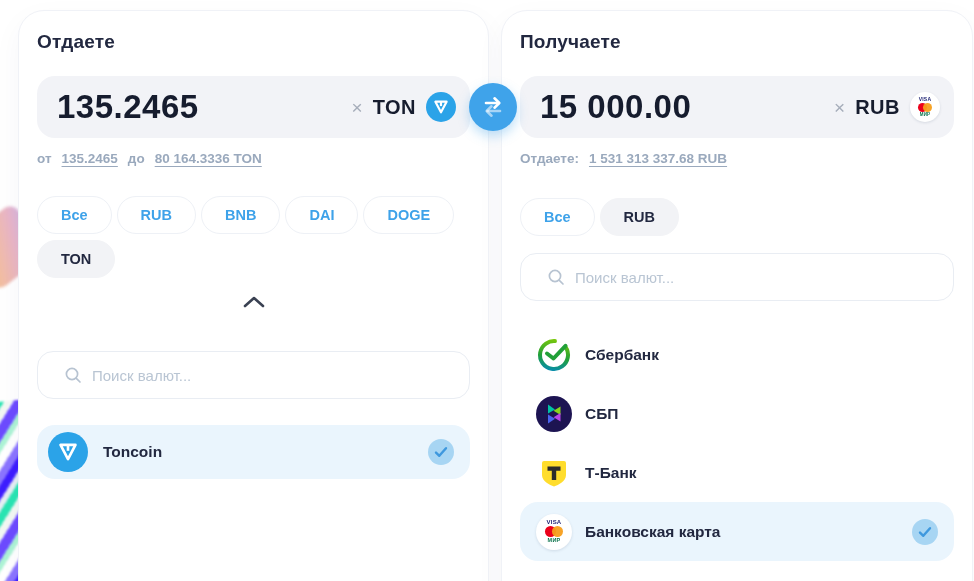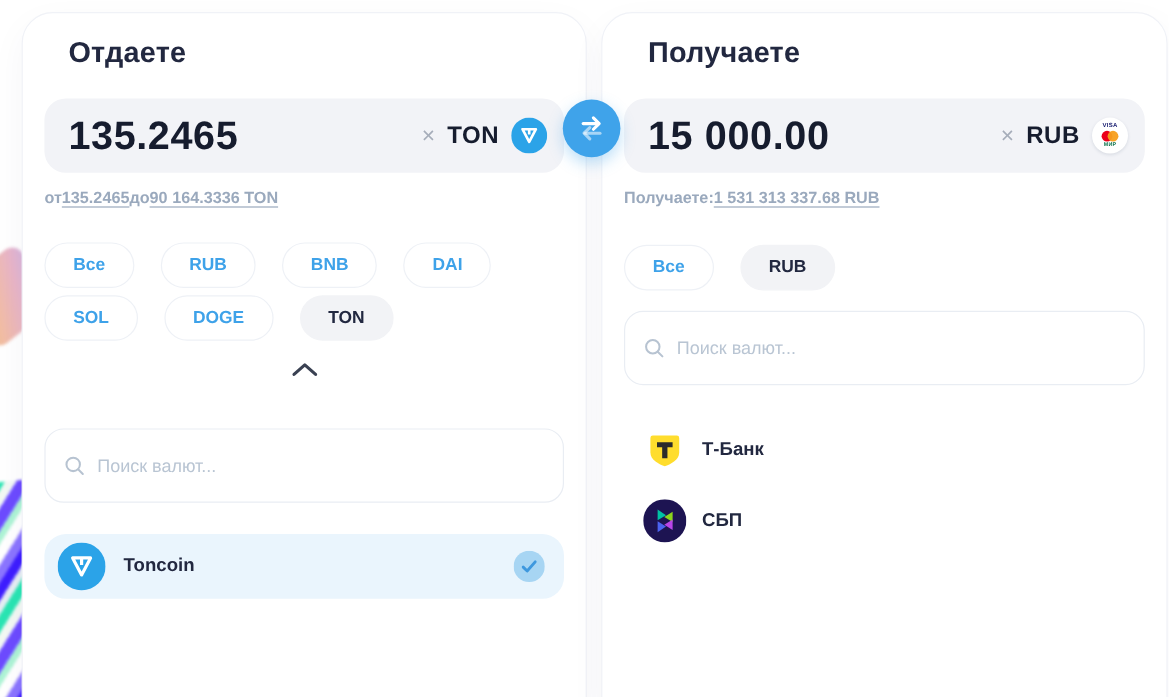--- a/index.html
+++ b/index.html
@@ -15,46 +15,46 @@
   .deco-bottom { left:-34px; top:402px; width:76px; height:215px;
     background:repeating-linear-gradient(128deg,#ffffff 0 9px,#8a78f2 9px 17px,#3c22d8 17px 25px,#e8eef2 25px 31px,#46dcb4 31px 39px,#f4f8f4 39px 47px,#6a4fe8 47px 57px,#b8f0d8 57px 63px);
     transform:rotate(-6deg); filter:blur(1.2px) saturate(1.25); }
 
   .card { position:absolute; top:10px; height:600px; background:#fff;
     border:1px solid #f0f2f7; border-radius:26px; padding:20px 18px;
     box-shadow:0 10px 30px rgba(40,60,90,0.04); z-index:1; }
   .card-left  { left:18px;  width:471px; }
   .card-right { left:501px; width:472px; }
 
-  .panel-title { font-size:24px; font-weight:700; color:#222840; letter-spacing:.2px;margin-left:20px; }
+  .panel-title { font-size:19px; font-weight:700; color:#222840; letter-spacing:.2px; }
 
   .amount-row { margin-top:23px; height:62px; background:#f2f3f7; border-radius:18px;
     display:flex; align-items:center; padding:0 14px 0 20px; }
   .amount-input { flex:1; min-width:0; border:0; background:transparent; outline:none;
     font-family:"Liberation Sans",sans-serif; font-weight:700; font-size:33px; color:#161c2e; letter-spacing:.5px; }
   .cur-group { display:flex; align-items:center; gap:10px; flex:0 0 auto; }
   .clear-x { color:#a6adba; font-size:19px; line-height:1; cursor:pointer; }
   .cur-label { font-weight:700; font-size:20px; color:#161c2e; letter-spacing:.5px; }
 
-  .limits { margin-top:13px; display:flex; align-items:baseline; gap:0;
+  .limits { margin-top:13px; display:flex; align-items:baseline; gap:10px;
     font-size:13.5px; font-weight:600; color:#9aa9bd; }
   .limits .lnk { text-decoration:underline; text-underline-offset:3px; text-decoration-thickness:1px; cursor:pointer; }
 
-  .chips { display:flex; flex-wrap:wrap; gap:6px 22px; }
+  .chips { display:flex; flex-wrap:wrap; gap:6px 5px; }
   .chips-left { margin-top:30px; }
   .chips-right { margin-top:32px; }
   .chip { height:38px; padding:0 23px; border-radius:19px; border:1.5px solid #eef1f6;
     background:#fff; color:#3ea2e9; font-family:"Liberation Sans",sans-serif;
     font-weight:700; font-size:14.5px; display:inline-flex; align-items:center; cursor:pointer; }
   .chip.selected { background:#f2f3f6; border-color:#f2f3f6; color:#222840; }
 
   .chevron-btn { display:block; margin:13px auto 0; background:none; border:none; cursor:pointer; padding:4px 10px; }
 
-  .search { height:62px; border:1.5px solid #e9edf3; border-radius:16px; background:#fff;
-    display:flex; align-items:center; gap:10px; padding:0 15px; }
+  .search { height:48px; border:1.5px solid #e9edf3; border-radius:16px; background:#fff;
+    display:flex; align-items:center; gap:10px; padding:0 26px; }
   .search-left  { margin-top:38px; }
   .search-right { margin-top:17px; }
   .search input { flex:1; min-width:0; border:0; outline:none; background:transparent;
     font-family:"Liberation Sans",sans-serif; font-size:15px; font-weight:500; color:#222840; }
   .search input::placeholder { color:#b9c5d3; }
 
   .asset-row { margin-top:26px; height:54px; border-radius:18px; background:#eaf5fd;
     display:flex; align-items:center; gap:15px; padding:0 16px 0 11px; cursor:pointer; }
   .asset-name { font-weight:700; font-size:15.5px; color:#222840; }
   .ml-auto { margin-left:auto; }
@@ -108,29 +108,28 @@
             <path d="M15 9.7 v4.4" stroke="#fff" stroke-width="2.2"></path>
           </svg>
         </span>
       </div>
     </div>
 
     <div class="limits">
       <span>от</span>
       <span class="lnk">135.2465</span>
       <span>до</span>
-      <span class="lnk">90 164.3336 TON</span>
+      <span class="lnk">80 164.3336 TON</span>
     </div>
 
     <div class="chips chips-left">
       <button class="chip">Все</button>
       <button class="chip">RUB</button>
       <button class="chip">BNB</button>
       <button class="chip">DAI</button>
-      <button class="chip">SOL</button>
       <button class="chip">DOGE</button>
       <button class="chip selected">TON</button>
     </div>
 
     <button class="chevron-btn">
       <span>
         <svg width="26" height="14" viewBox="0 0 26 14">
           <path d="M4 11 L13 3 L22 11" fill="none" stroke="#3a4152" stroke-width="2.6" stroke-linecap="round" stroke-linejoin="round"></path>
         </svg>
       </span>
@@ -177,65 +176,98 @@
           <span class="cb-mc">
               <i></i>
               <i></i>
             </span>
           <span class="cb-mir">МИР</span>
         </span>
       </div>
     </div>
 
     <div class="limits">
-      <span>Получаете:</span>
+      <span>Отдаете:</span>
       <span class="lnk">1 531 313 337.68 RUB</span>
     </div>
 
     <div class="chips chips-right">
       <button class="chip">Все</button>
       <button class="chip selected">RUB</button>
     </div>
 
     <div class="search search-right">
       <span>
         <svg width="18" height="18" viewBox="0 0 18 18">
           <circle cx="8" cy="8" r="5.6" fill="none" stroke="#b7c3d1" stroke-width="1.7"></circle>
           <path d="M12.3 12.3 L16 16" stroke="#b7c3d1" stroke-width="1.7" stroke-linecap="round"></path>
         </svg>
       </span>
       <input type="text" placeholder="Поиск валют..." style="">
     </div>
 
     <div class="bank-list">
 
-
       <div class="bank-row">
         <span>
           <svg width="36" height="36" viewBox="0 0 36 36">
-            <path d="M6 8 a2 2 0 0 1 2 -2 h20 a2 2 0 0 1 2 2 v12 c0 6.5 -7.5 9.7 -12 11.6 C13.5 29.7 6 26.5 6 20 Z" fill="#FFDD2D"></path>
-            <path d="M11.5 11.5 h13 v4.2 h-4.3 v9.2 h-4.4 v-9.2 h-4.3 z" fill="#2b2b2b"></path>
-          </svg>
-        </span>
-        <span class="bank-name">Т-Банк</span>
+            <defs>
+              <linearGradient id="sbg" x1="0%" y1="100%" x2="100%" y2="0%">
+                <stop offset="0%" stop-color="#0087CD"></stop>
+                <stop offset="45%" stop-color="#21A038"></stop>
+                <stop offset="100%" stop-color="#8FD200"></stop>
+              </linearGradient>
+            </defs>
+            <circle cx="18" cy="18" r="14" fill="none" stroke="url(#sbg)" stroke-width="4" stroke-linecap="round" stroke-dasharray="75 13" transform="rotate(-35 18 18)"></circle>
+            <path d="M11 16.5 L17.5 21.5 L29.5 8.8" fill="none" stroke="#21A038" stroke-width="4" stroke-linecap="round" stroke-linejoin="round"></path>
+          </svg>
+        </span>
+        <span class="bank-name">Сбербанк</span>
       </div>
 
       <div class="bank-row">
         <span>
           <svg width="36" height="36" viewBox="0 0 36 36">
             <circle cx="18" cy="18" r="18" fill="#1D1452"></circle>
             <path d="M12 8.5 L19 13.4 L12 17.6 Z" fill="#00C2A3"></path>
             <path d="M24.5 10.5 L17.6 14.8 L24.5 19 Z" fill="#8BD41C"></path>
             <path d="M12 18.4 L19 22.7 L12 27.5 Z" fill="#4B63F0"></path>
             <path d="M24.5 17 L17.6 21.3 L24.5 25.6 Z" fill="#B845E8"></path>
           </svg>
         </span>
         <span class="bank-name">СБП</span>
       </div>
 
+      <div class="bank-row">
+        <span>
+          <svg width="36" height="36" viewBox="0 0 36 36">
+            <path d="M6 8 a2 2 0 0 1 2 -2 h20 a2 2 0 0 1 2 2 v12 c0 6.5 -7.5 9.7 -12 11.6 C13.5 29.7 6 26.5 6 20 Z" fill="#FFDD2D"></path>
+            <path d="M11.5 11.5 h13 v4.2 h-4.3 v9.2 h-4.4 v-9.2 h-4.3 z" fill="#2b2b2b"></path>
+          </svg>
+        </span>
+        <span class="bank-name">Т-Банк</span>
+      </div>
+
+      <div class="bank-row selected">
+        <span class="card-badge lg">
+          <span class="cb-visa">VISA</span>
+          <span class="cb-mc">
+              <i></i>
+              <i></i>
+            </span>
+          <span class="cb-mir">МИР</span>
+        </span>
+        <span class="bank-name">Банковская карта</span>
+        <span class="ml-auto">
+          <svg width="26" height="26" viewBox="0 0 26 26">
+            <circle cx="13" cy="13" r="13" fill="#a7d5f3"></circle>
+            <path d="M8 13.6 l3.3 3.2 L18 9.2" fill="none" stroke="#3e98de" stroke-width="2.4" stroke-linecap="round" stroke-linejoin="round"></path>
+          </svg>
+        </span>
+      </div>
 
     </div>
   </section>
 
   <button class="swap-btn">
     <span>
       <svg width="48" height="48" viewBox="0 0 48 48">
         <path d="M17 20 H29.5" stroke="#ffffff" stroke-width="2.6" stroke-linecap="round"></path>
         <path d="M25.5 15.3 L30.3 20 L25.5 24.7" fill="none" stroke="#ffffff" stroke-width="2.6" stroke-linecap="round" stroke-linejoin="round"></path>
         <path d="M31 28 H18.5" stroke="rgba(255,255,255,0.55)" stroke-width="2.6" stroke-linecap="round"></path>

